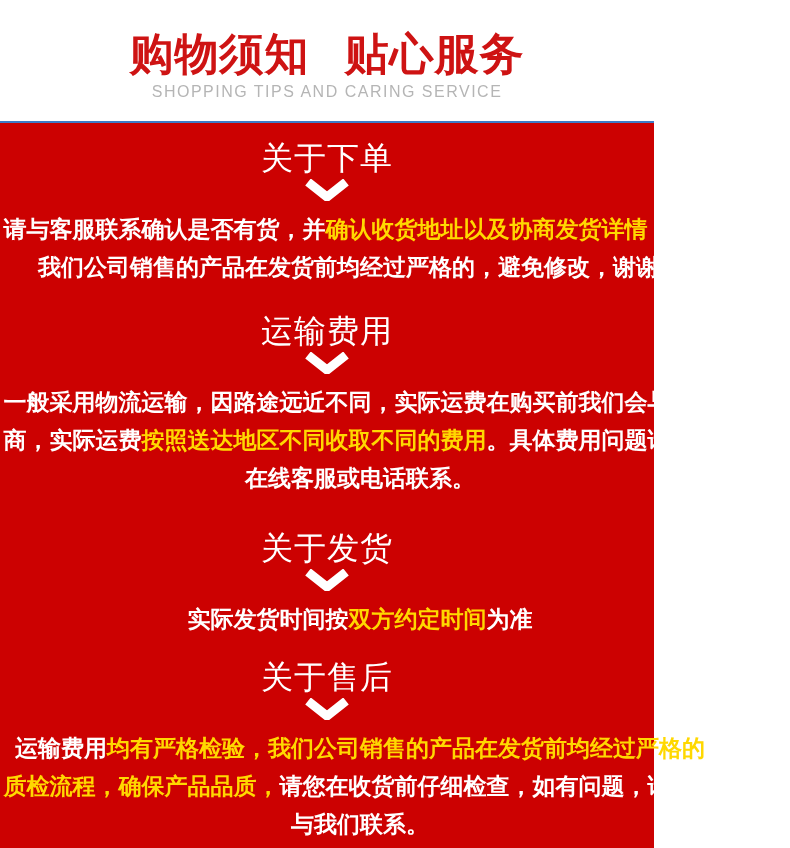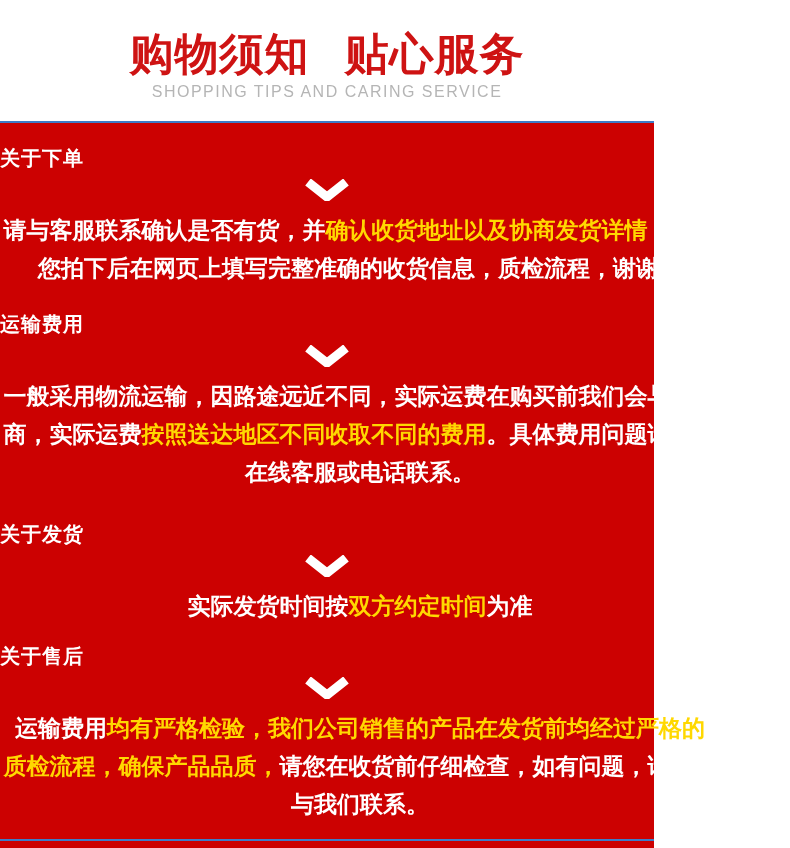--- a/index.html
+++ b/index.html
@@ -56,37 +56,39 @@
     padding-bottom: 16px;
   }
   .section { margin: 0; }
   .section:nth-child(1) { padding-top: 18px; }
   .section:nth-child(2) { padding-top: 20px; }
   .section:nth-child(3) { padding-top: 26px; }
   .section:nth-child(4) { padding-top: 14px; }
 
   .section-heading {
     margin: 0;
+    text-align: center;
     color: var(--white);
-    font-size: 20px;
+    font-size: 32px;
     line-height: 34px;
-    font-weight: bold;
+    font-weight: normal;
     letter-spacing: 1px;
   }
   .arrow-wrap {
     text-align: center;
     height: 22px;
     line-height: 0;
     margin: 4px 0 10px 0;
   }
   .arrow-wrap svg { display: inline-block; }
 
   .para {
     width: 720px;
-    margin: 0 auto;
+    margin: 7px auto;
+    font-family: Liberation Serif, serif;
   }
   .line {
     text-align: center;
     color: var(--white);
     font-size: 23px;
     line-height: 38px;
     font-weight: bold;
   }
   .line .hl { color: var(--yellow); }
 
@@ -109,21 +111,21 @@
 
   <main class="red-body">
     <div id="sections">
         <section class="section">
           <h2 class="section-heading">关于下单</h2>
           <div class="arrow-wrap"><svg width="46" height="22" viewBox="0 0 46 22">
               <polyline points="4,3 23,18 42,3" fill="none" stroke="#ffffff" stroke-width="9"></polyline>
             </svg></div>
           <div class="para">
             <div class="line"><span>请与客服联系确认是否有货，并</span><span class="hl">确认收货地址以及协商发货详情</span><span>，希望</span></div>
-            <div class="line"><span>您拍下后在网页上填写完整准确的收货信息，质检流程，谢谢！</span></div>
+            <div class="line"><span>我们公司销售的产品在发货前均经过严格的，避免修改，谢谢！</span></div>
           </div>
         </section>
         <section class="section">
           <h2 class="section-heading">运输费用</h2>
           <div class="arrow-wrap"><svg width="46" height="22" viewBox="0 0 46 22">
               <polyline points="4,3 23,18 42,3" fill="none" stroke="#ffffff" stroke-width="9"></polyline>
             </svg></div>
           <div class="para">
             <div class="line"><span>一般采用物流运输，因路途远近不同，实际运费在购买前我们会与您协</span></div>
             <div class="line"><span>商，实际运费</span><span class="hl">按照送达地区不同收取不同的费用</span><span>。具体费用问题请咨询</span></div>

